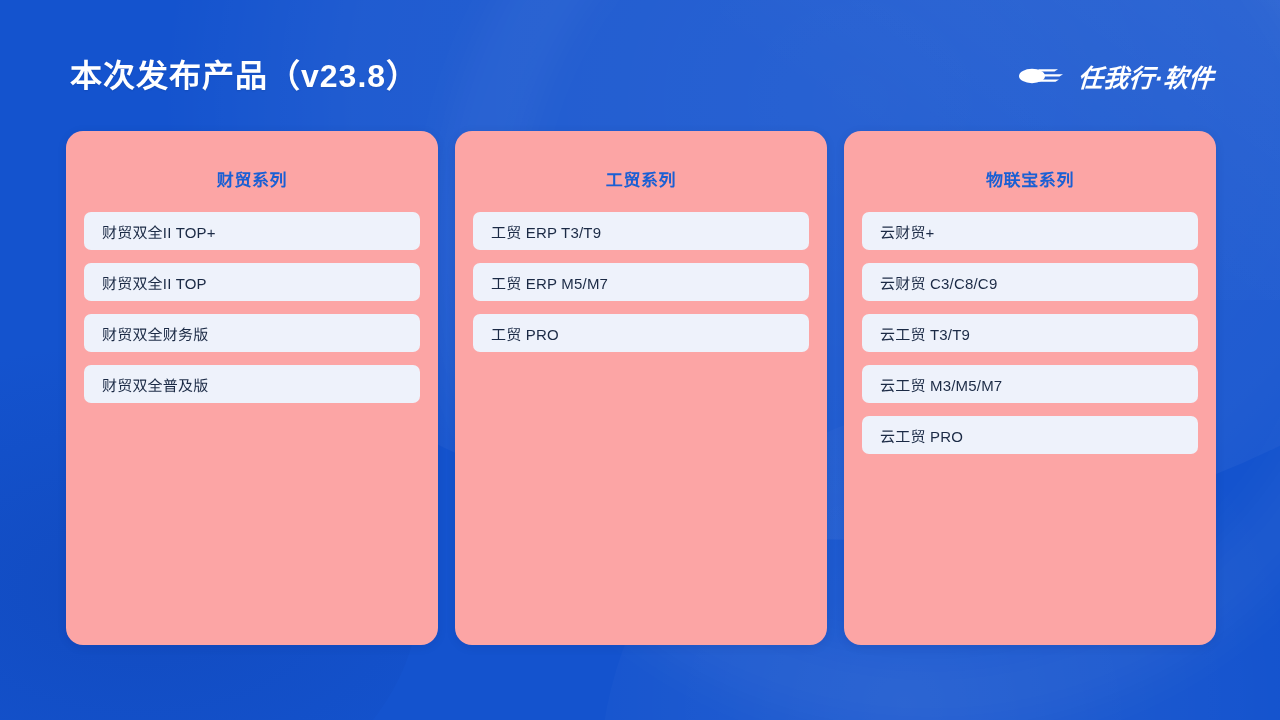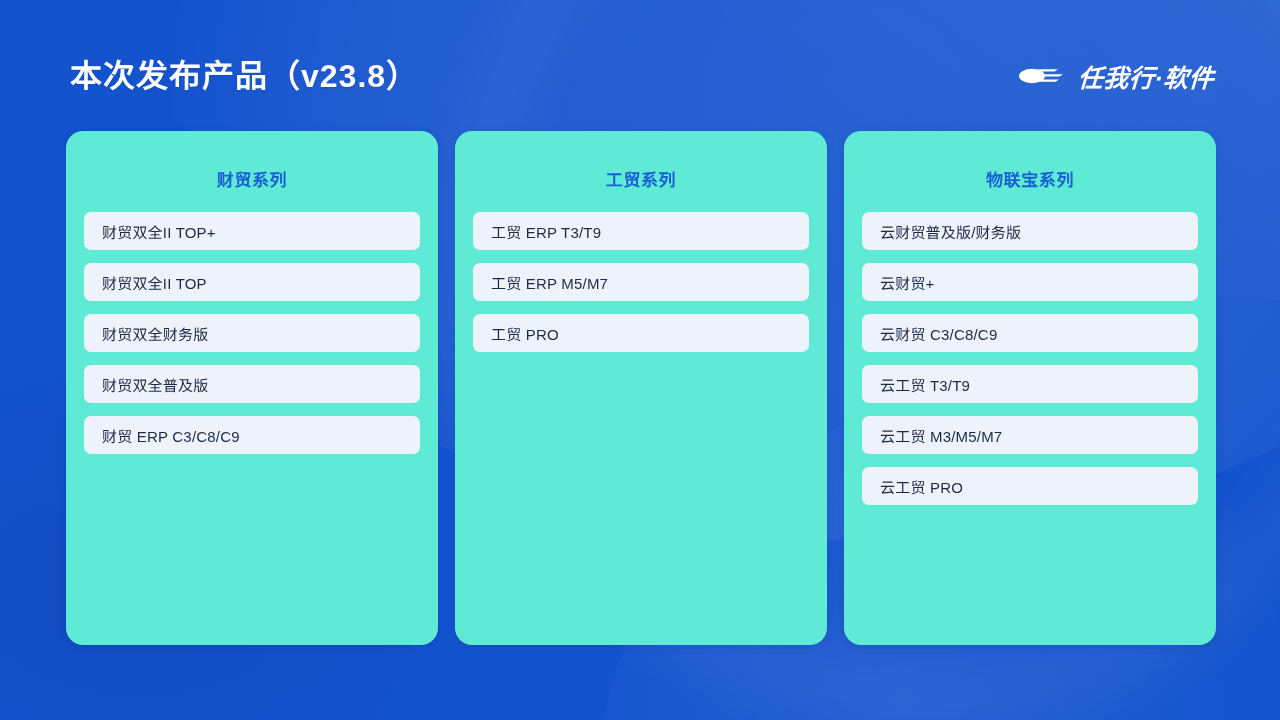--- a/index.html
+++ b/index.html
@@ -85,21 +85,21 @@
   .board {
     position:absolute;
     left:66px; top:131px;
     width:1150px; height:514px;
     display:flex;
     gap:17px;
     z-index:2;
   }
   .card {
     flex:1 1 0;
-    background:#5eead4;
+    background:#fca5a5;
     border-radius:17px;
     padding:40px 18px 20px 18px;
     display:flex;
     flex-direction:column;
     box-shadow:0 2px 10px rgba(0,20,80,0.10);
   }
   .card-title {
     text-align:center;
     color:#1a5fd4;
     font-size:17px;
@@ -155,37 +155,35 @@
 
 <div class="board">
 
   <div class="card">
     <div class="card-title">财贸系列</div>
     <ul class="card-items">
       <li class="pill">财贸双全II TOP+</li>
       <li class="pill">财贸双全II TOP</li>
       <li class="pill">财贸双全财务版</li>
       <li class="pill">财贸双全普及版</li>
-      <li class="pill">财贸 ERP C3/C8/C9</li>
     </ul>
   </div>
 
   <div class="card">
     <div class="card-title">工贸系列</div>
     <ul class="card-items">
       <li class="pill">工贸 ERP T3/T9</li>
       <li class="pill">工贸 ERP M5/M7</li>
       <li class="pill">工贸 PRO</li>
     </ul>
   </div>
 
   <div class="card">
     <div class="card-title">物联宝系列</div>
     <ul class="card-items">
-      <li class="pill">云财贸普及版/财务版</li>
       <li class="pill">云财贸+</li>
       <li class="pill">云财贸 C3/C8/C9</li>
       <li class="pill">云工贸 T3/T9</li>
       <li class="pill">云工贸 M3/M5/M7</li>
       <li class="pill">云工贸 PRO</li>
     </ul>
   </div>
 
 
 </div>

